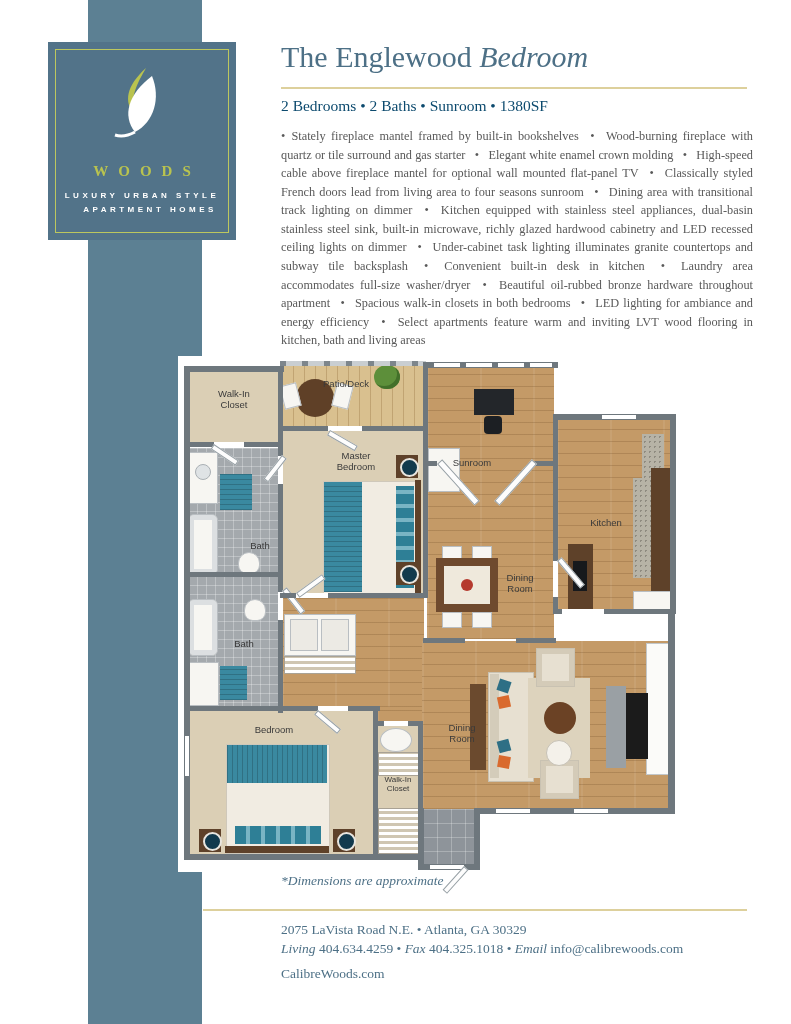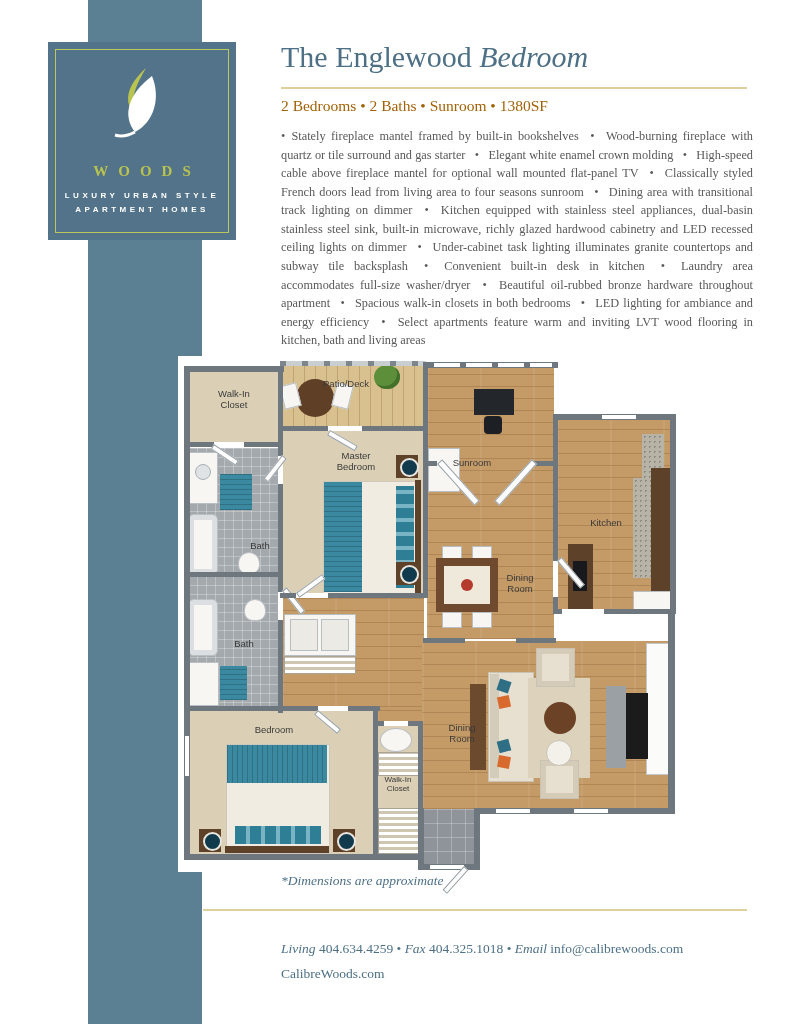--- a/index.html
+++ b/index.html
@@ -13,21 +13,21 @@
   .logo-name{position:absolute;left:0;top:95px;width:100%;text-align:center;color:#fff;
              font:bold 25px/1 "Liberation Serif",serif;letter-spacing:3px;}
   .logo-sub{position:absolute;left:0;top:122px;width:100%;text-align:center;color:#b9c34f;
             font:bold 15px/1 "Liberation Serif",serif;letter-spacing:10px;text-indent:10px;}
   .logo-tag{position:absolute;left:0;width:100%;text-align:center;color:#fff;
             font:bold 8px/1 "Liberation Sans",sans-serif;letter-spacing:3.5px;}
   
   #title{position:absolute;left:281px;top:40px;color:#4d7086;font:400 30px/1.15 "Liberation Serif",serif;}
   #title em{font-style:italic;}
   .goldrule{position:absolute;height:2px;background:#ddd09c;}
-  #specs{position:absolute;left:281px;top:97px;color:#a16207;font:400 15.5px/1.2 "Liberation Serif",serif;}
+  #specs{position:absolute;left:281px;top:97px;color:#0c4a6e;font:400 15.5px/1.2 "Liberation Serif",serif;}
   #features{position:absolute;left:281px;top:127px;width:472px;color:#595959;text-align:justify;
             font:400 12.3px/1.51 "Liberation Serif",serif;}
   
   #dims-note{position:absolute;left:281px;top:873px;color:#4d7086;font:italic 13.5px/1.2 "Liberation Serif",serif;}
   .footline{position:absolute;left:281px;color:#4d7086;font:400 13.5px/1.2 "Liberation Serif",serif;}
   .footline i{font-style:italic;}
   
   #plan{position:absolute;left:178px;top:356px;width:500px;height:516px;background:#fff;}
   .wall{position:absolute;background:#6e777d;}
   .lwall{position:absolute;background:#b7bdc1;}
@@ -64,21 +64,21 @@
   <div id="brandbar"></div>
   <div id="logobox">
     <div class="inner"></div>
     <svg class="abs" style="left:62px;top:26px;" width="64" height="70" viewBox="0 0 64 70">
       <path d="M36 0 C16 18 14 34 24 46 C20 28 28 14 36 0 Z" fill="#b9c34f"></path>
       <path d="M42 8 C18 26 12 48 25 64 C44 54 51 30 42 8 Z" fill="#ffffff"></path>
       <path d="M25 64 Q14 70 5 67" stroke="#ffffff" stroke-width="3" fill="none"></path>
     </svg>
     <div class="logo-sub">WOODS</div>
     <div class="logo-tag" style="top:150px;">LUXURY URBAN STYLE</div>
-    <div class="logo-tag" style="top:164px;">APARTMENT HOMES</div>
+    <div class="logo-tag" style="top:164px;padding-left:8px;">APARTMENT HOMES</div>
   </div>
 
   <div id="title"><span>The Englewood </span><em>Bedroom</em></div>
   <div class="goldrule" style="left:281px;top:87px;width:466px;"></div>
   <div id="specs">2 Bedrooms • 2 Baths • Sunroom • 1380SF</div>
 
   <div id="features">• Stately fireplace mantel framed by built-in bookshelves  •  Wood-burning fireplace with quartz or tile surround and gas starter  •  Elegant white enamel crown molding  •  High-speed cable above fireplace mantel for optional wall mounted flat-panel TV  •  Classically styled French doors lead from living area to four seasons sunroom  •  Dining area with transitional track lighting on dimmer  •  Kitchen equipped with stainless steel appliances, dual-basin stainless steel sink, built-in microwave, richly glazed hardwood cabinetry and LED recessed ceiling lights on dimmer  •  Under-cabinet task lighting illuminates granite countertops and subway tile backsplash  •  Convenient built-in desk in kitchen  •  Laundry area accommodates full-size washer/dryer  •  Beautiful oil-rubbed bronze hardware throughout apartment  •  Spacious walk-in closets in both bedrooms  •  LED lighting for ambiance and energy efficiency  •  Select apartments feature warm and inviting LVT wood flooring in kitchen, bath and living areas</div>
 
   <div id="plan">
 
@@ -239,16 +239,17 @@
     <div class="lbl" style="left:342px;top:228px;width:42px;">Dining Room</div>
     <div class="lbl" style="left:82px;top:190px;width:40px;">Bath</div>
     <div class="lbl" style="left:66px;top:288px;width:40px;">Bath</div>
     <div class="lbl" style="left:96px;top:374px;width:70px;">Bedroom</div>
     <div class="lbl" style="left:220px;top:428px;width:42px;font-size:8px;">Walk-In Closet</div>
     <div class="lbl" style="left:284px;top:378px;width:42px;">Dining Room</div>
   </div>
 
   <div id="dims-note">*Dimensions are approximate</div>
   <div class="goldrule" style="left:203px;top:909px;width:544px;"></div>
+  <div class="footline" style="top:922px;">2075 LaVista Road N.E. • Atlanta, GA 30329</div>
   <div class="footline" style="top:941px;"><i>Living</i><span> 404.634.4259 • </span><i>Fax</i><span> 404.325.1018 • </span><i>Email</i><span> info@calibrewoods.com</span></div>
   <div class="footline" style="top:966px;">CalibreWoods.com</div>
 
 </div>
 
 </body></html>

